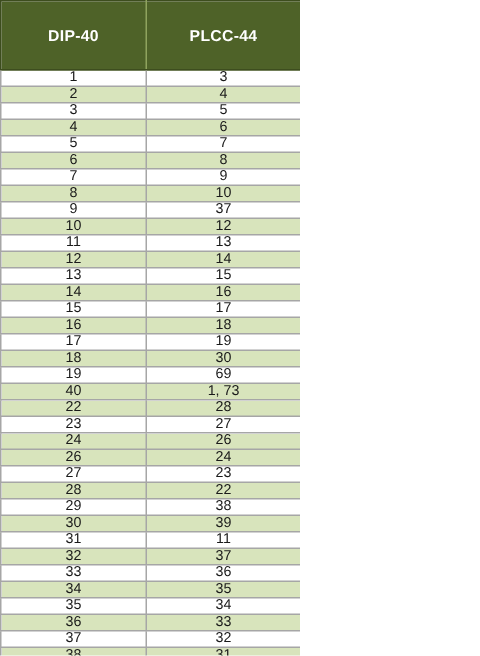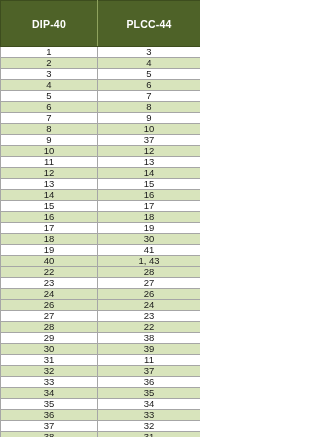--- a/index.html
+++ b/index.html
@@ -152,25 +152,25 @@
       <tr class="row-odd">
         <td>17</td>
         <td>19</td>
       </tr>
       <tr class="row-even">
         <td>18</td>
         <td>30</td>
       </tr>
       <tr class="row-odd">
         <td>19</td>
-        <td>41</td>
+        <td>69</td>
       </tr>
       <tr class="row-even">
         <td>40</td>
-        <td>1, 43</td>
+        <td>1, 73</td>
       </tr>
       <tr class="row-even">
         <td>22</td>
         <td>28</td>
       </tr>
       <tr class="row-odd">
         <td>23</td>
         <td>27</td>
       </tr>
       <tr class="row-even">

